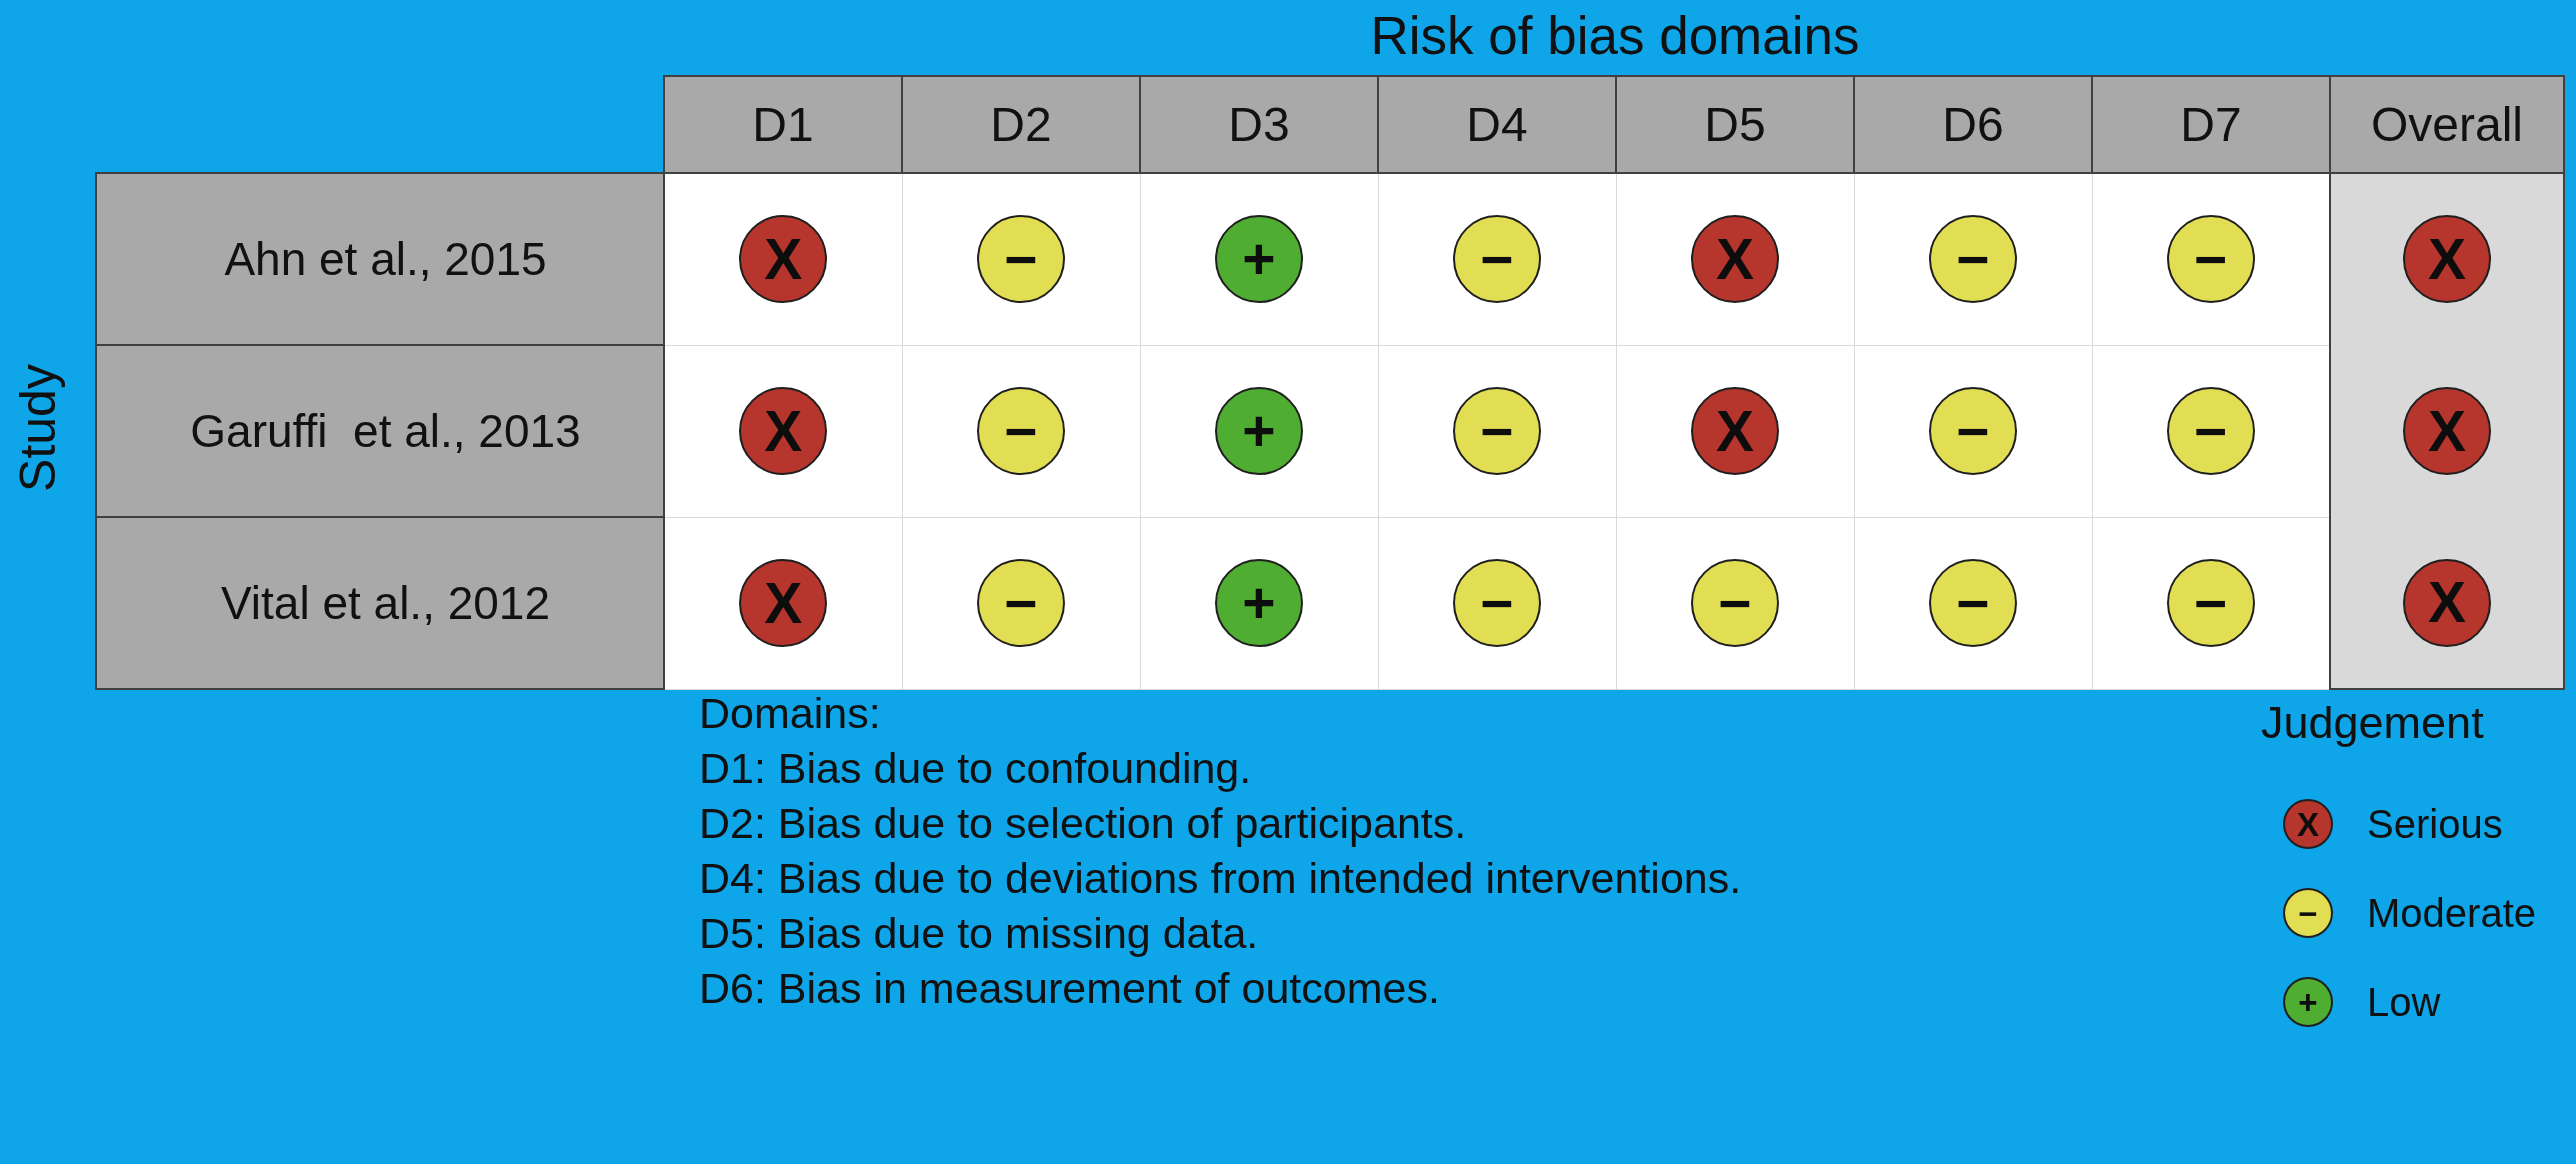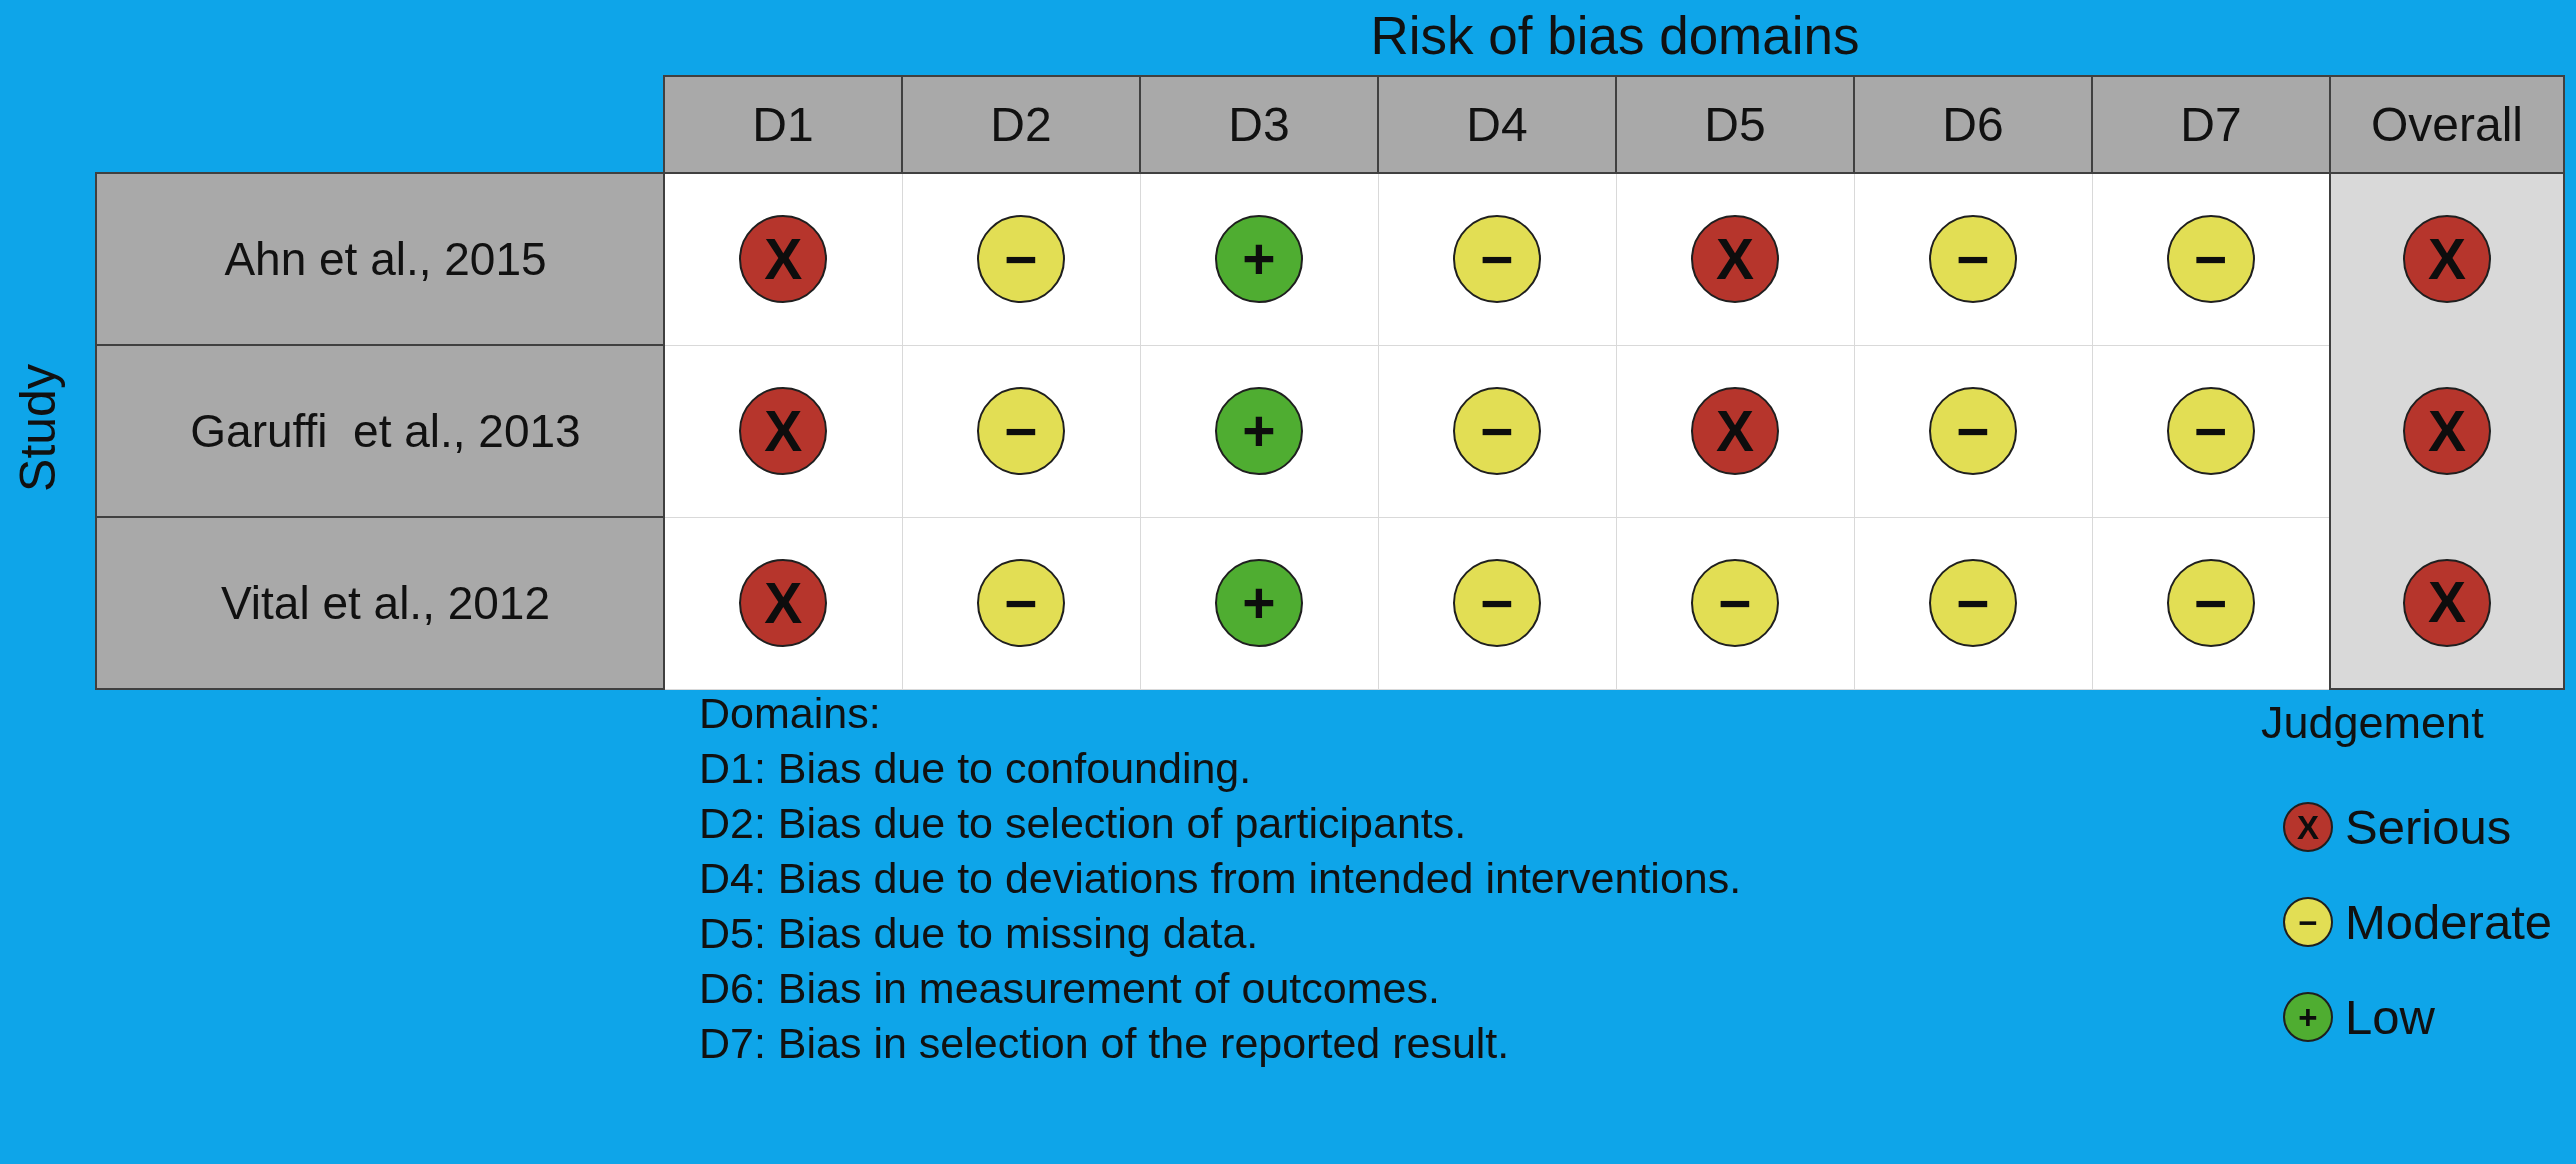--- a/index.html
+++ b/index.html
@@ -142,22 +142,22 @@
     display: flex;
     align-items: center;
     justify-content: center;
     font-size: 33px;
     font-weight: 700;
     line-height: 1;
     color: #0d0d0d;
     flex: 0 0 auto;
   }
   .legend-label {
-    margin-left: 12px;
-    font-size: 49px;
+    margin-left: 34px;
+    font-size: 40px;
     color: #111111;
   }
 </style>
 </head>
 <body>
 
 <div class="figure">
 
   <div class="fig-title">Risk of bias domains</div>
 
@@ -274,21 +274,20 @@
     </table>
 
   <div class="footnotes">
     <div>Domains:</div>
     <div id="footnote-lines">
         <div>D1: Bias due to confounding.</div>
         <div>D2: Bias due to selection of participants.</div>
         <div>D4: Bias due to deviations from intended interventions.</div>
         <div>D5: Bias due to missing data.</div>
         <div>D6: Bias in measurement of outcomes.</div>
-        <div>D7: Bias in selection of the reported result.</div>
       </div>
   </div>
 
   <div class="legend">
     <div class="legend-title">Judgement</div>
     <div id="legend-items">
         <div class="legend-item">
           <span class="legend-circle" style="background: rgb(182, 53, 44);">X</span>
           <span class="legend-label">Serious</span>
         </div>

